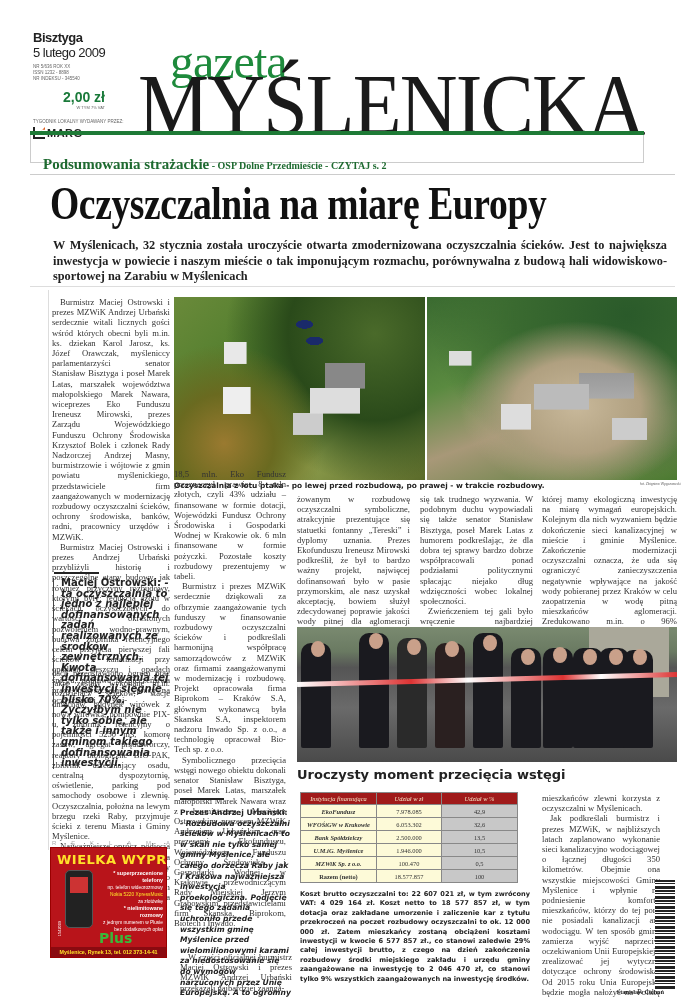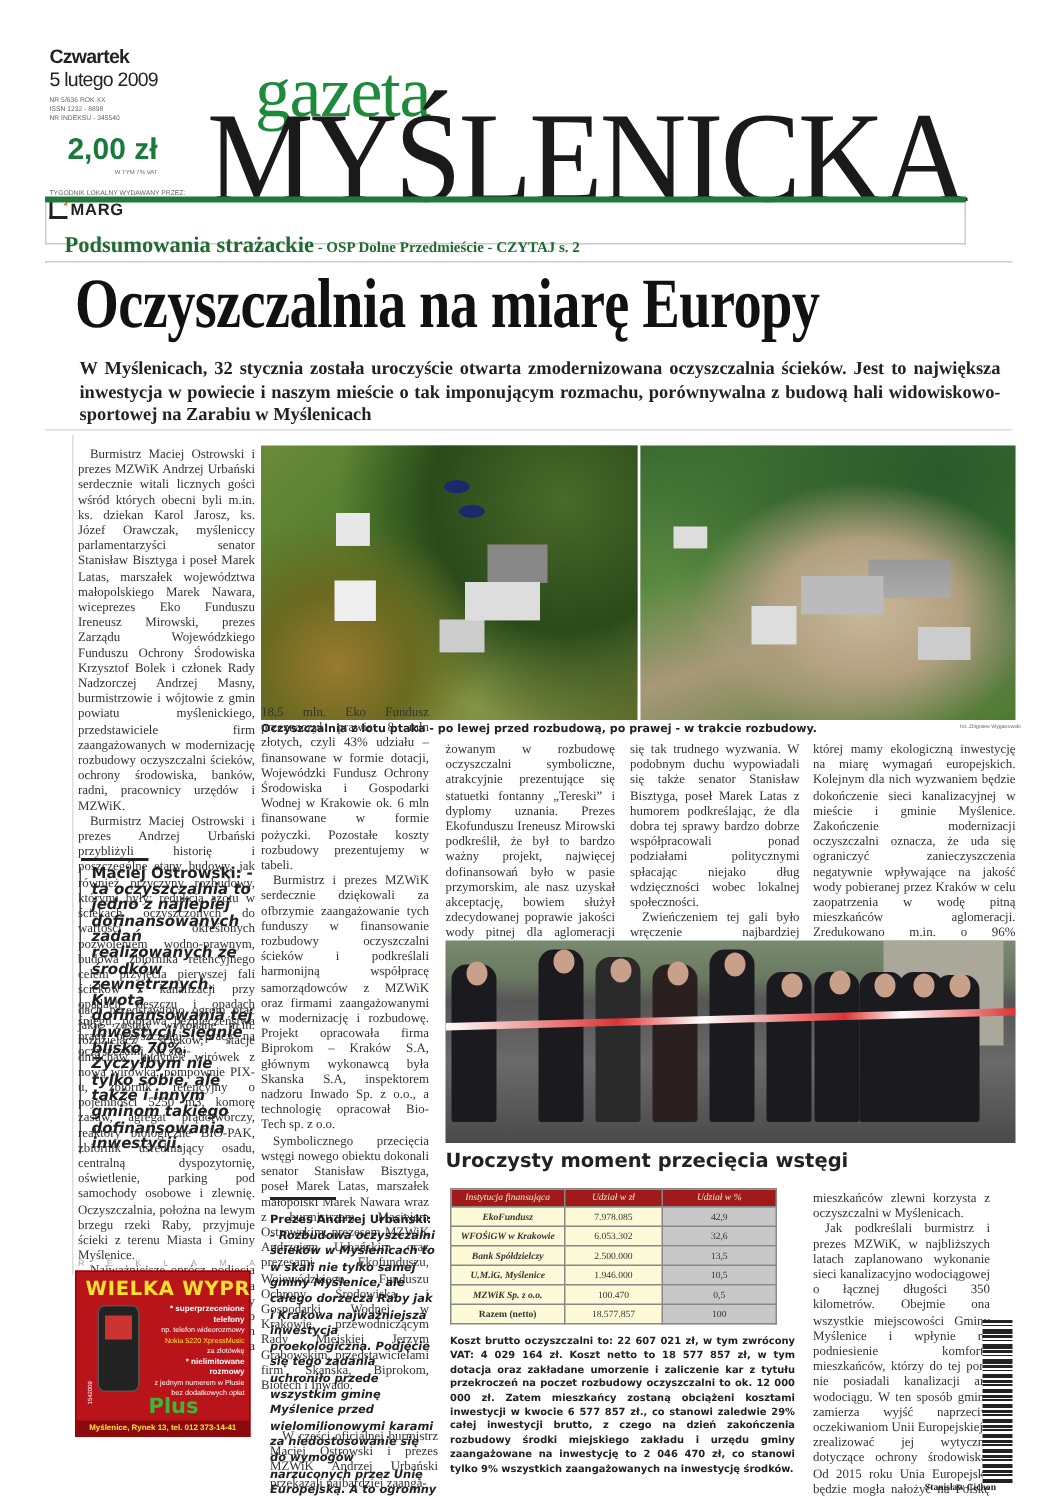--- a/index.html
+++ b/index.html
@@ -2,21 +2,21 @@
 <html><head>
 <meta charset="utf-8">
 <style>
 *{box-sizing:border-box;margin:0;padding:0}
 body{width:700px;height:998px;background:#fff;font-family:"Liberation Serif",serif;color:#222;position:relative;overflow:hidden}
 .abs{position:absolute}
 #masthead-left{left:33px;top:30px;width:110px}
 #weekday{font-family:"Liberation Sans",sans-serif;font-weight:bold;font-size:13px;letter-spacing:-0.5px;color:#222}
 #date{font-family:"Liberation Sans",sans-serif;font-size:13px;letter-spacing:-0.5px;color:#222;margin-top:0px}
 .tiny{font-family:"Liberation Sans",sans-serif;font-size:4.5px;color:#666;line-height:6px}
-#price{font-family:"Liberation Sans",sans-serif;font-weight:bold;font-size:20px;color:#1a7a3a;text-align:right;margin-top:7px;width:72px}
+#price{font-family:"Liberation Sans",sans-serif;font-weight:bold;font-size:14px;color:#1a7a3a;text-align:right;margin-top:7px;width:72px}
 #vat{font-family:"Liberation Sans",sans-serif;font-size:4px;color:#666;text-align:right;width:72px}
 #publisher-note{margin-top:8px}
 #marg-logo{display:flex;align-items:center;margin-top:2px;font-family:"Liberation Sans",sans-serif;font-weight:bold;font-size:11px;color:#222;letter-spacing:0.5px}
 #marg-logo .mk{display:inline-block;width:12px;height:12px;border-left:2px solid #222;border-bottom:2px solid #222;position:relative;margin-right:2px}
 #marg-logo .mk:after{content:"";position:absolute;left:3px;top:0;width:7px;height:7px;background:#e06020;clip-path:polygon(0 100%,100% 0,100% 40%,60% 40%)}
 #gazeta{left:170px;top:38px;font-family:"Liberation Serif",serif;font-size:48px;color:#1e8a3c;line-height:48px;letter-spacing:-1px}
 #myslenicka{left:138px;top:60px;font-family:"Liberation Serif",serif;font-size:86px;color:#1a1a1a;line-height:90px;letter-spacing:-2px;transform:scaleX(0.93);transform-origin:left top;white-space:nowrap}
 #green-rule{left:30px;top:131px;width:614px;height:4px;background:#1e7a36}
 #teaser{left:30px;top:135px;width:614px;height:28px;border:1px solid #ccc;border-top:none;padding:20px 0 0 12px;font-family:"Liberation Serif",serif;font-weight:bold;color:#1e6a30;white-space:nowrap}
 #teaser .big{font-size:15px}
@@ -94,21 +94,21 @@
 #ad-lines .hl{font-weight:bold;font-size:5.4px}
 #ad-lines .y{color:#ffe22a}
 #ad-brand{position:absolute;left:48px;top:82px;font-family:"DejaVu Sans",sans-serif;font-weight:bold;font-size:14px;color:#3ab83a}
 #ad-footer{position:absolute;left:0;bottom:0;width:100%;height:10px;background:#8a0a10;font-family:"Liberation Sans",sans-serif;font-weight:bold;font-size:5.3px;color:#ffe22a;text-align:center;line-height:10px;white-space:nowrap}
 #ad-id{position:absolute;left:1px;top:78px;font-size:4px;color:#fff;transform:rotate(-90deg);font-family:"Liberation Sans",sans-serif}
 </style>
 </head>
 <body>
 
 <div id="masthead-left" class="abs">
-  <div id="weekday">Czwartek</div>
+  <div id="weekday">Bisztyga</div>
   <div id="date">5 lutego 2009</div>
   <div class="tiny" style="margin-top:4px">NR 5/636 ROK XX</div>
   <div class="tiny">ISSN 1232 - 8898</div>
   <div class="tiny">NR INDEKSU - 345540</div>
   <div id="price">2,00 zł</div>
   <div id="vat" class="tiny">W TYM 7% VAT</div>
   <div id="publisher-note" class="tiny">TYGODNIK LOKALNY WYDAWANY PRZEZ:</div>
   <div id="marg-logo">
     <span class="mk"></span>
     <span>MARG</span>

